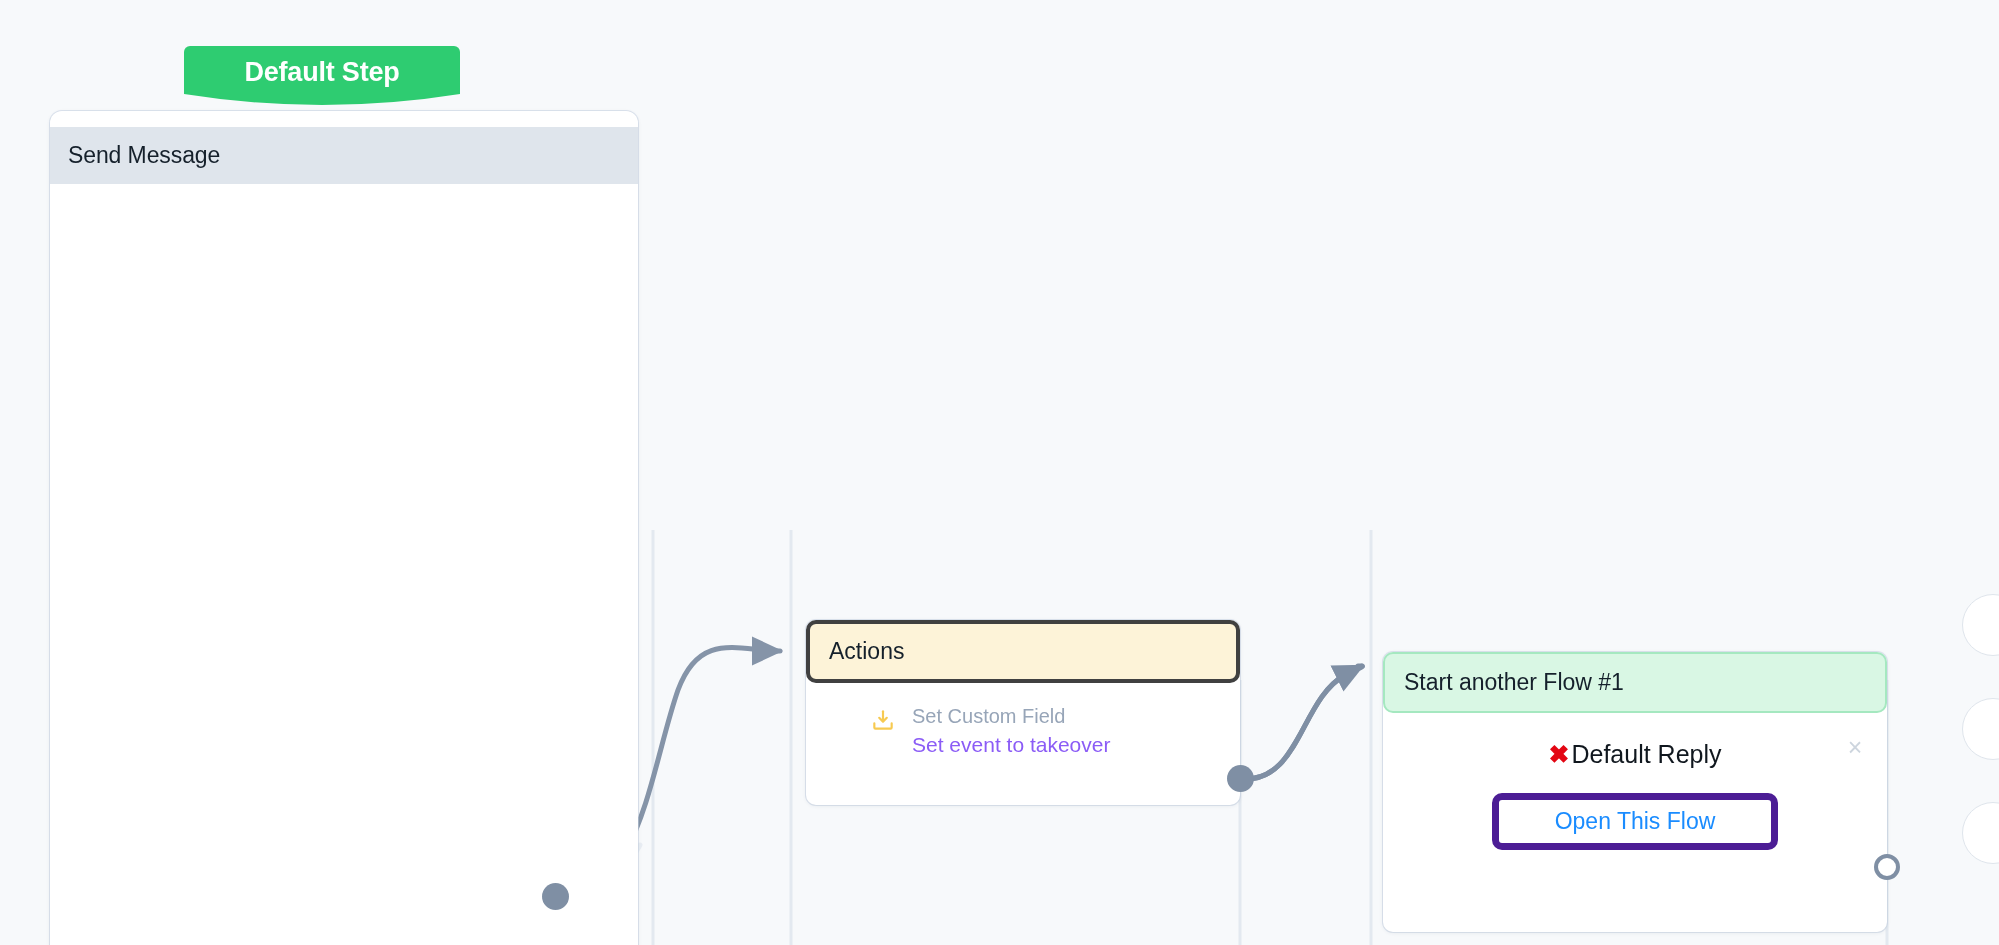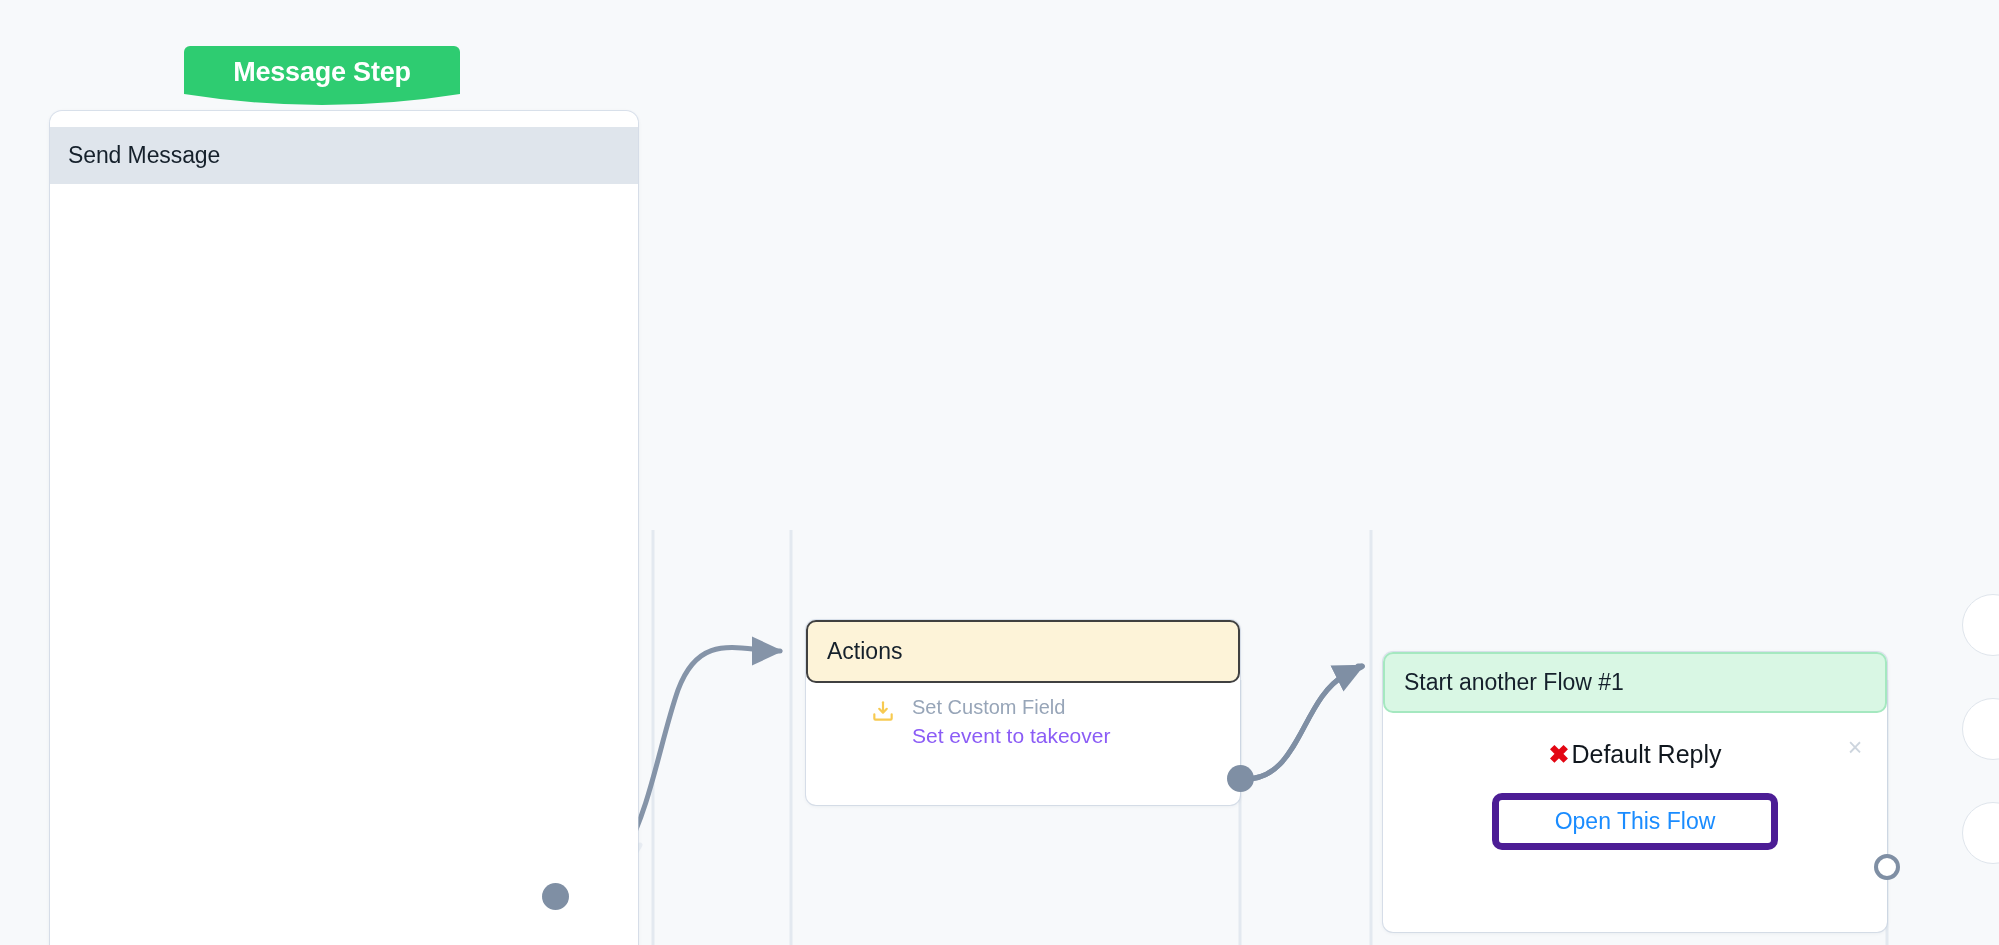--- a/index.html
+++ b/index.html
@@ -146,30 +146,30 @@
   
   #actions-node {
     left: 806px;
     top: 620px;
     width: 434px;
     height: 185px;
   }
   #actions-node .node-header {
     height: 63px;
     background: #fdf3d8;
-    border: 2px solid #404040;
+    border: 4px solid #404040;
     border-radius: 10px;
     display: flex;
     align-items: center;
     padding: 0 19px;
     font-size: 23px;
     color: #15202b;
   }
   #actions-node .action-row {
-    padding: 11px 0 0 64px;
+    padding: 20px 0 0 64px;
     display: flex;
     gap: 16px;
   }
   .action-icon {
     width: 26px; height: 26px;
     flex: 0 0 26px;
     margin-top: 4px;
   }
   .action-text .action-type {
     font-size: 20px;
@@ -295,21 +295,21 @@
     <path d="M556,896 C600,905 620,880 640,845" stroke="#e8edf3" stroke-width="5" fill="none" stroke-linecap="round"></path>
 
     <path d="M1240,779 C1300,784 1300,700 1345,675 C1360,667 1368,666 1358,666" stroke="#7f8fa4" stroke-width="5" fill="none" stroke-linecap="round"></path>
     <path d="M1240,779 C1300,784 1300,700 1345,675 C1352,671 1358,668 1362,666" stroke="#7f8fa4" stroke-width="5" fill="none" marker-end="url(#arrowhead)" stroke-linecap="round"></path>
   </svg>
 
   <div id="starting-step-badge">
     <svg class="ribbon-shape" viewBox="0 0 276 62" preserveAspectRatio="none">
       <path d="M6,0 h264 a6,6 0 0 1 6,6 v42 q-138,22 -276,0 V6 a6,6 0 0 1 6,-6 z" fill="#2ecc71"></path>
     </svg>
-    <div class="ribbon-label">Message Step</div>
+    <div class="ribbon-label">Default Step</div>
   </div>
 
   <div id="send-message-node" class="node">
     <div class="node-header">
       <span>Send Message</span>
     </div>
     <div class="node-body"></div>
   </div>
 
   <div class="msg-bubble" style="top:211px;">

